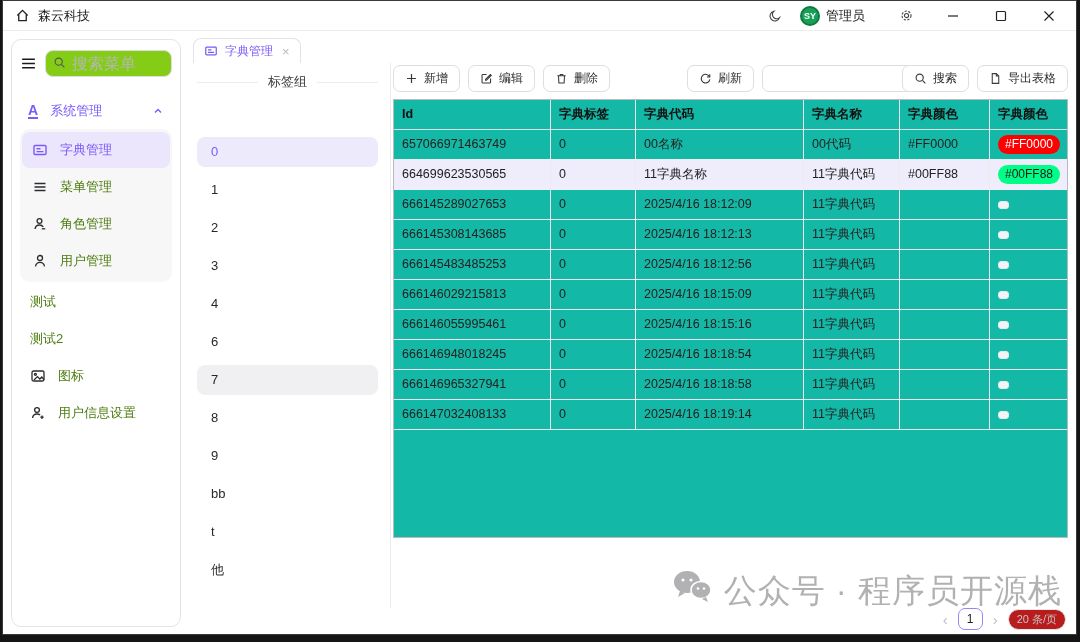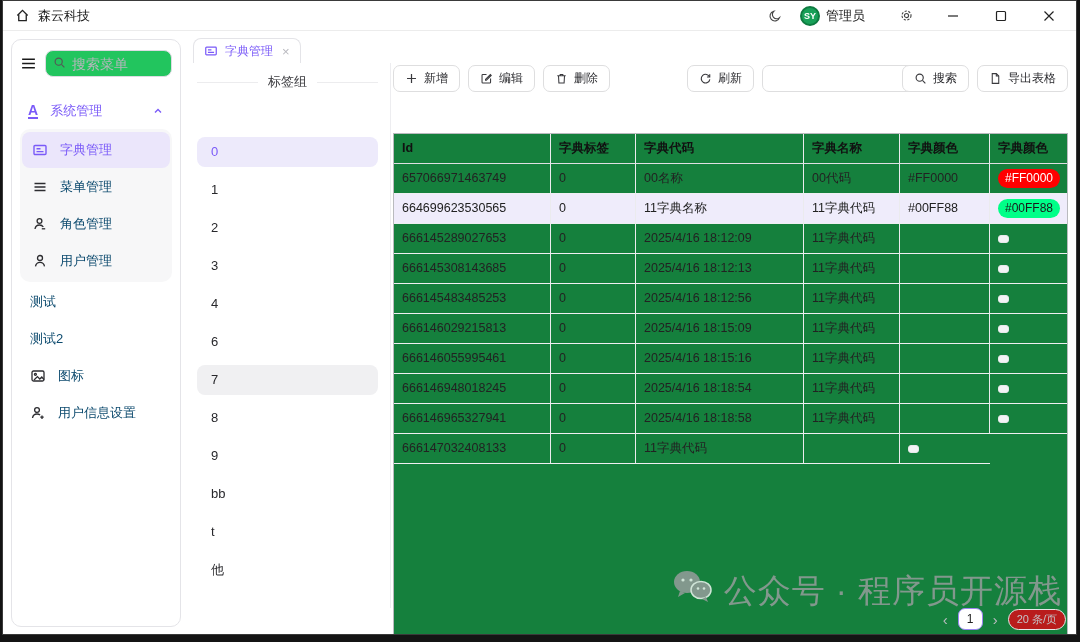--- a/index.html
+++ b/index.html
@@ -14,28 +14,28 @@
   .avatar { width:20px; height:20px; border-radius:50%; background:#18a058; color:#fff; font-size:9px; font-weight:bold; display:flex; align-items:center; justify-content:center; border:2px solid #0e7a40; }
   .userwrap { display:flex; align-items:center; gap:6px; font-size:13px; color:#1a1a1a; }
   .winbtn { width:30px; height:24px; display:flex; align-items:center; justify-content:center; color:#333; }
   .icbtn { display:flex; align-items:center; justify-content:center; cursor:pointer; }
   svg.ic { display:block; }
 
   
   .sidebar { position:absolute; left:8px; top:38px; width:170px; height:588px; background:#fff; border:1px solid #e4e4e8; border-radius:10px; padding:10px 8px; }
   .side-top { display:flex; align-items:center; gap:8px; margin-bottom:16px; }
   .searchbox { flex:1; position:relative; }
-  .searchbox input { width:100%; height:27px; border:1px solid #dcdce2; border-radius:8px; font-size:14px; padding:0 6px 0 26px; color:#333; outline:none; background:#22c55e; }
+  .searchbox input { width:100%; height:27px; border:1px solid #dcdce2; border-radius:8px; font-size:16px; padding:0 6px 0 26px; color:#333; outline:none; background:#84cc16; }
   .searchbox input::placeholder { color:#b6b6bc; }
   .searchbox .sic { position:absolute; left:8px; top:6px; color:#555; }
   .group-head { height:36px; display:flex; align-items:center; gap:12px; padding:0 8px; color:#7a5af8; font-size:13px; }
   .a-ic { font-weight:bold; font-size:14px; border-bottom:2px solid #7a5af8; line-height:1.05; }
   .chev { margin-left:auto; color:#7a5af8; }
   .submenu { background:#f7f7f8; border-radius:10px; padding:2px 2px; margin-bottom:2px; }
-  .mitem { height:36px; display:flex; align-items:center; gap:12px; padding:0 10px; border-radius:8px; font-size:13px; color:#0c4a6e; margin:1px 0; cursor:pointer; }
+  .mitem { height:36px; display:flex; align-items:center; gap:12px; padding:0 10px; border-radius:8px; font-size:13px; color:#4d7c0f; margin:1px 0; cursor:pointer; }
   .mitem .micon { color:#2c2c30; display:flex; }
   .mitem.sel { background:#ebe6fb; color:#7a5af8; }
   .mitem.sel .micon { color:#7a5af8; }
   .mitem.plain { padding-left:10px; }
 
   
   .tabbar { position:absolute; left:186px; top:38px; right:1px; height:24px; }
   .tab { position:absolute; left:4px; bottom:0; height:25px; display:flex; align-items:center; gap:7px; padding:0 10px; background:#fff; border:1px solid #e4e4e8; border-bottom:none; border-radius:8px 8px 0 0; font-size:12px; color:#7a5af8; cursor:pointer; }
   .tab .tclose { color:#b9b9bf; font-size:13px; margin-left:2px; }
 
@@ -49,21 +49,21 @@
 
   
   .table-area { position:absolute; left:390px; top:62px; right:8px; }
   .toolbar { height:36px; display:flex; align-items:center; gap:8px; padding-bottom:6px; }
   .btn { height:27px; display:flex; align-items:center; gap:6px; padding:0 11px; background:#fff; border:1px solid #dededf; border-radius:7px; font-size:12px; color:#2c2c30; cursor:pointer; white-space:nowrap; }
   .btn .bic { display:flex; color:#3a3a3e; }
   .tb-spacer { flex:1; }
   .tsearch { width:176px; height:27px; border:1px solid #dededf; border-radius:7px; padding:0 6px; font-size:12px; outline:none; margin-right:-44px; background:#fff; }
   .search-btn { position:relative; z-index:2;font-family:Liberation Mono, monospace; }
 
-  .grid-box { border:1px solid #b9babe; height:509px; background:#15803d; overflow:hidden;margin-top:34px; }
+  .grid-box { border:1px solid #b9babe; height:439px; background:#14b8a6; overflow:hidden; }
   .trow { display:grid; grid-template-columns:157px 85px 168px 96px 90px 1fr; }
   .trow > div { height:30px; line-height:29px; padding:0 8px; font-size:12.5px; color:#222; border-right:1px solid #ebebee; border-bottom:1px solid #efeff2; overflow:hidden; white-space:nowrap; }
   .trow > div:last-child { border-right:none; }
   .trow.head > div { font-weight:bold; color:#111; font-size:12.5px; border-bottom:1px solid #dfdfe3; }
   .trow.hl > div { background:#efecfb; }
   .badge { display:inline-block; padding:0 7px; height:19px; line-height:19px; border-radius:10px; font-size:12px; vertical-align:middle; }
   .badge-empty { display:inline-block; width:11px; height:8px; border-radius:3px; background:#f3f3f5; border:1px solid #e7e7ea; vertical-align:middle; }
 
   
   .pagination { position:absolute; right:10px; bottom:4px; display:flex; align-items:center; gap:10px; z-index:6; }
@@ -388,20 +388,21 @@
             <div>666146965327941</div>
             <div>0</div>
             <div>2025/4/16 18:18:58</div>
             <div>11字典代码</div>
             <div></div>
             <div><span class="badge-empty"></span></div>
           </div>
           <div class="trow">
             <div>666147032408133</div>
             <div>0</div>
+            <div>2025/4/16 18:19:14</div>
             <div>11字典代码</div>
             <div></div>
             <div><span class="badge-empty"></span></div>
           </div>
         </div>
     </div>
   </div>
 
   <div class="watermark">
     <span>

